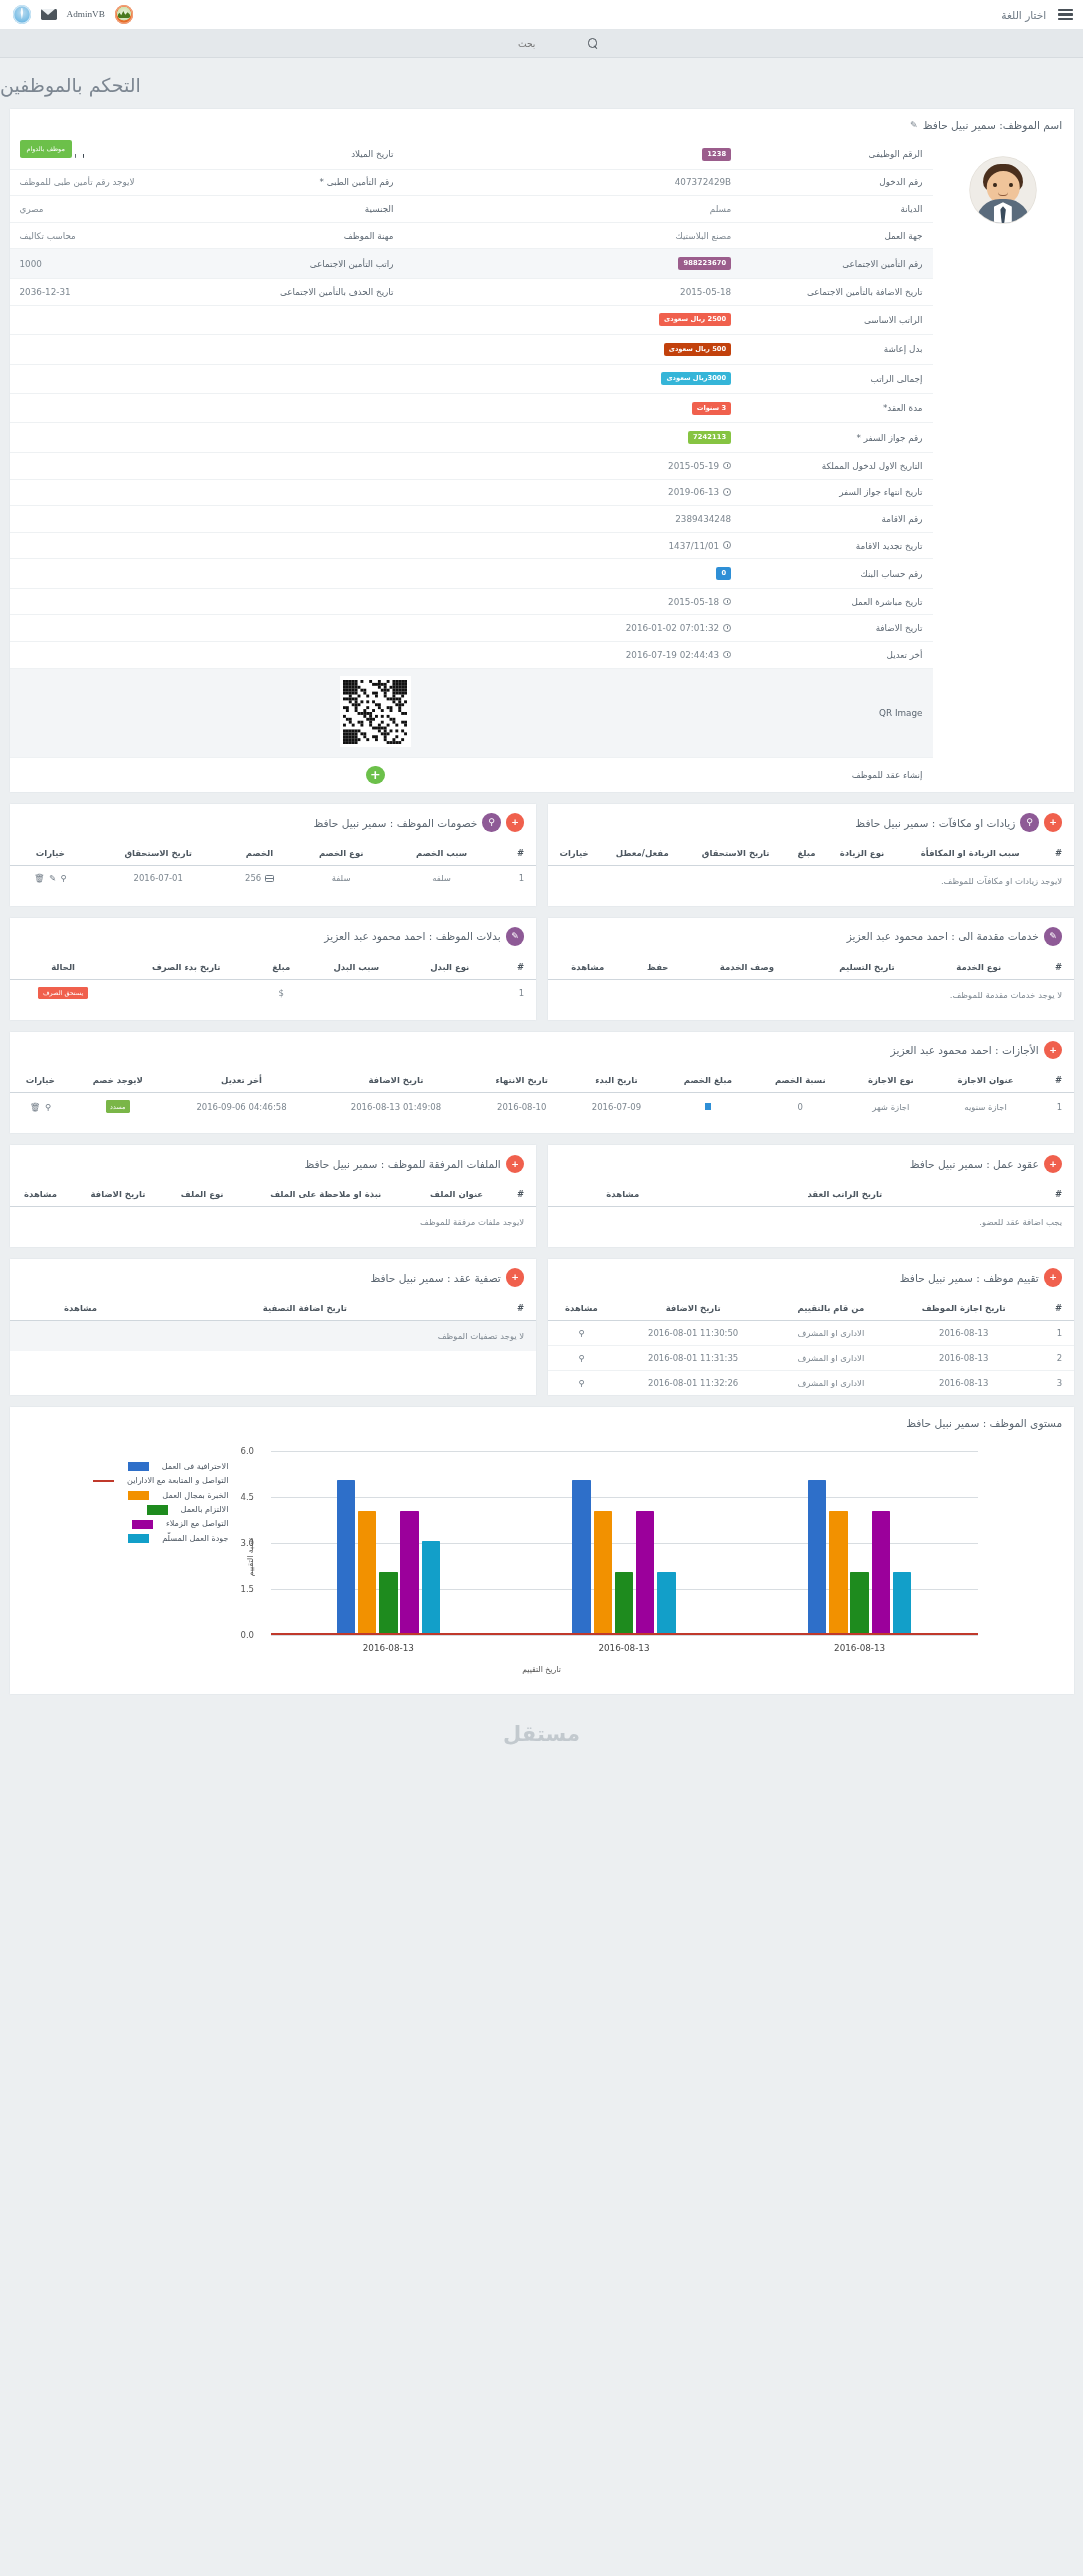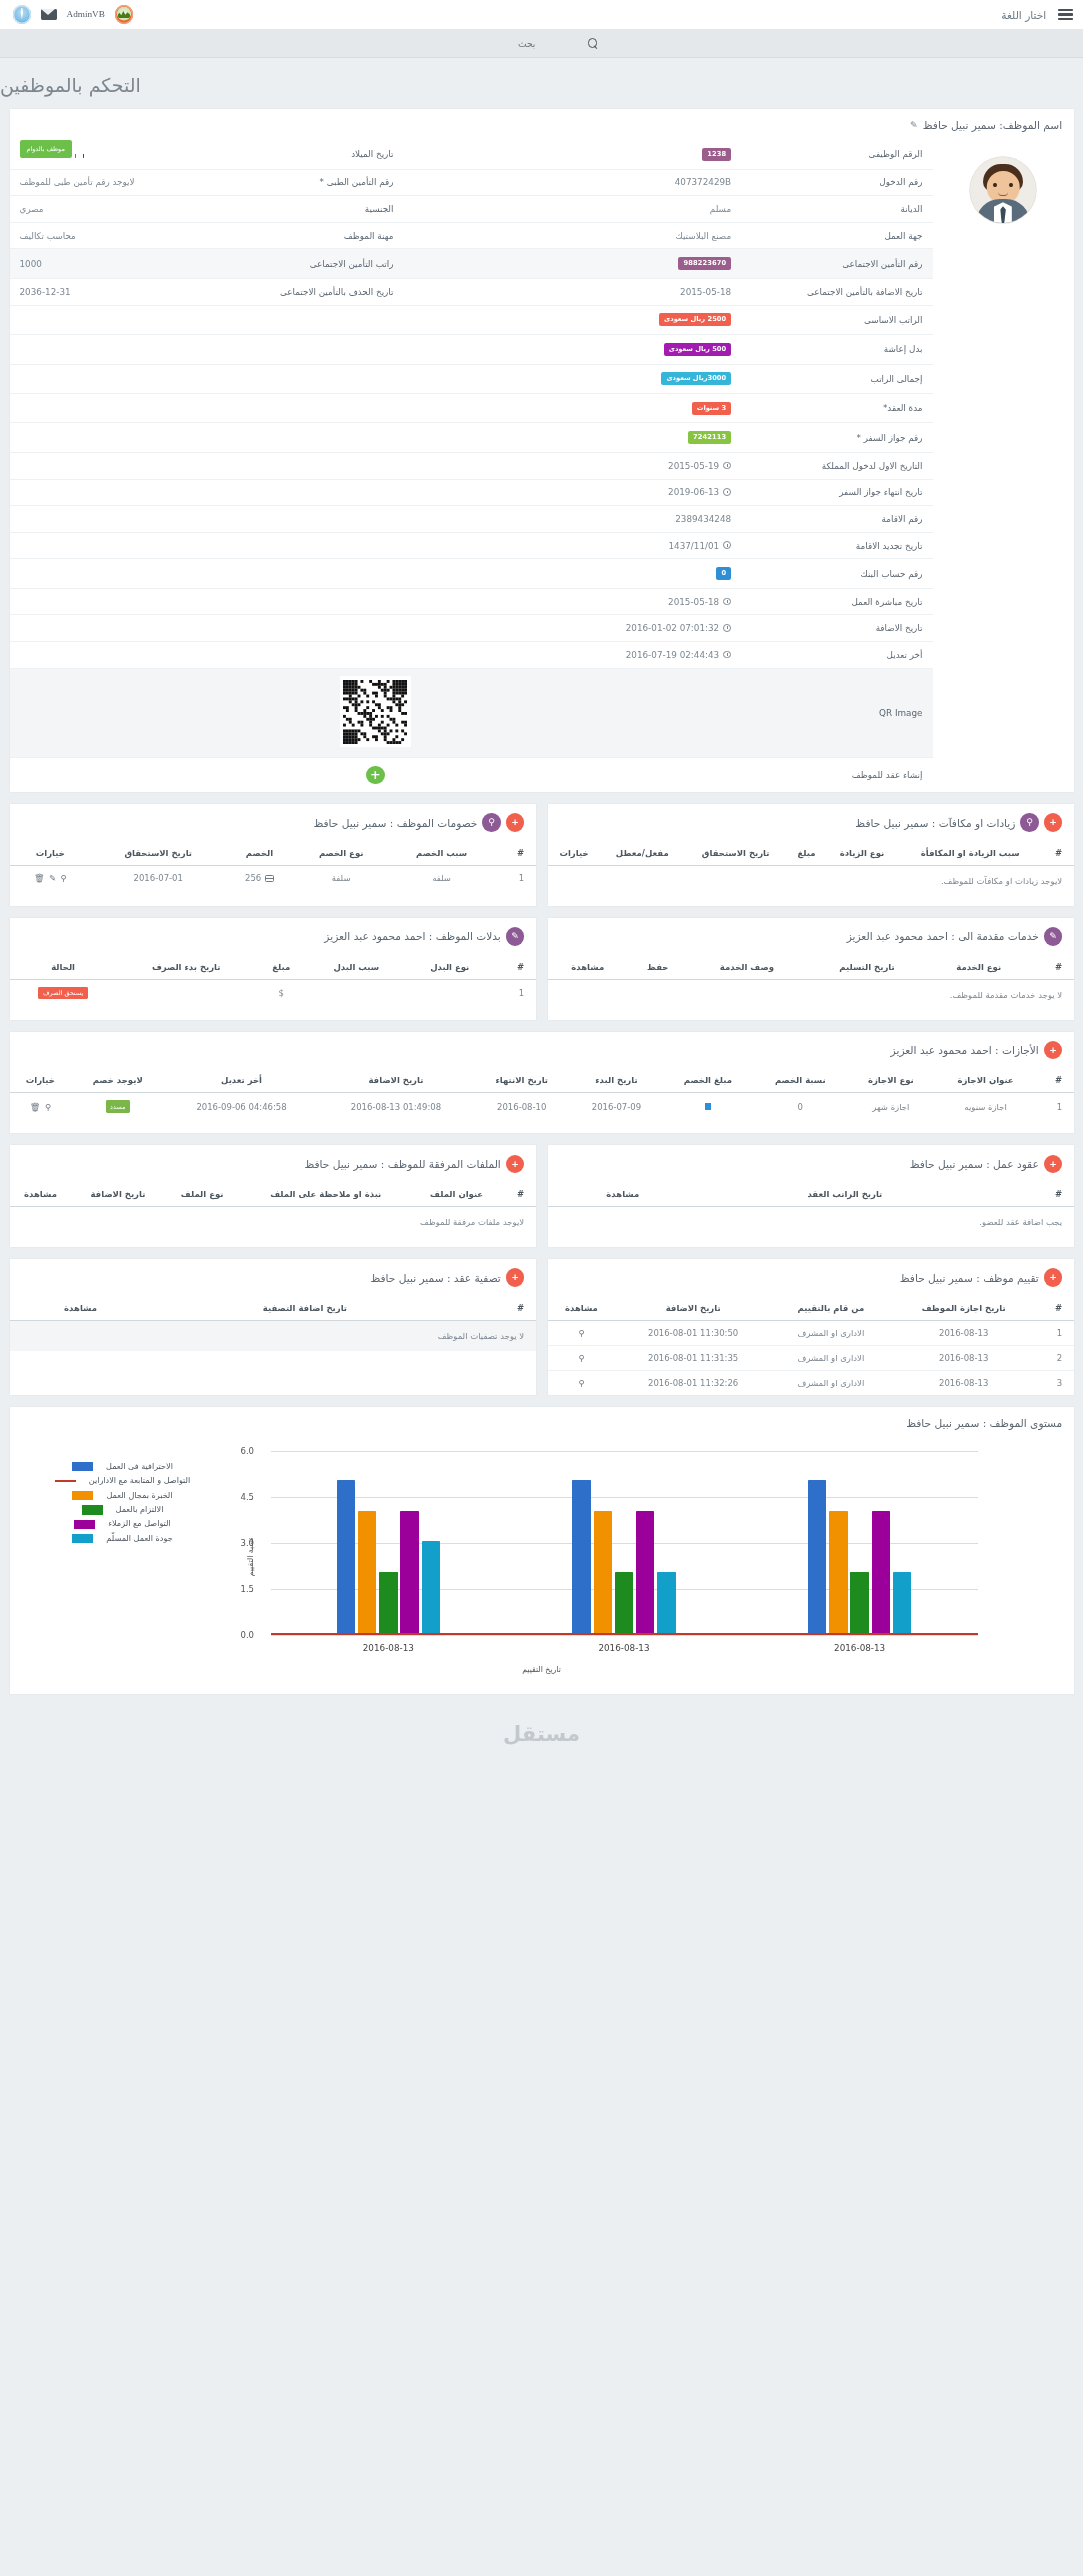--- a/index.html
+++ b/index.html
@@ -68,21 +68,21 @@
   table.kv tr:first-child td{border-top:none}
   td.lbl{width:17%;text-align:right;color:#5c6772;white-space:nowrap}
   td.val{width:16%;color:#7d8790;}
   td.lbl2{width:17%;text-align:right;color:#5c6772;white-space:nowrap}
   td.val2{width:18%;text-align:left;color:#7d8790;}
   td.spacer{width:14%}
   tr.hl td{background:#f5f7f9}
   .pill{display:inline-block;color:#fff;font-size:6.7px;padding:2.1px 5px;border-radius:2.1px;line-height:1.3;font-weight:bold;letter-spacing:0.1px}
   .p-purple{background:#9b5d8c}
   .p-red{background:#f0604d}
-  .p-violet{background:#a21caf}
+  .p-violet{background:#c2410c}
   .p-cyan{background:#35b5d8}
   .p-green{background:#86c442}
   .p-blue{background:#2e8fd6}
   .ic-clock,.ic-cal{display:inline-block;width:7.8px;height:7.8px;border:1px solid #7d8790;border-radius:50%;position:relative;margin-left:4.2px;vertical-align:-0.7px}
   .ic-clock:after{content:"";position:absolute;left:2.8px;top:1.4px;width:0.8px;height:2.8px;background:#7d8790}
   .ic-cake{display:inline-block;width:9.2px;height:7px;position:relative;margin-left:4.2px;vertical-align:-0.7px;background:#2f3b45;border-radius:0.7px;
     clip-path:polygon(0 40%,10% 40%,10% 100%,90% 100%,90% 40%,100% 40%,100% 100%,0 100%)}
   .ic-card{display:inline-block;width:9.2px;height:6.4px;border:1px solid #6f7a85;border-radius:1.4px;position:relative;margin-left:3.5px;vertical-align:-0.7px}
   .ic-card:after{content:"";position:absolute;left:0;top:1.4px;right:0;height:1.4px;background:#6f7a85}
 
@@ -119,21 +119,21 @@
   .grid-l{position:absolute;left:0;right:0;height:0.7px;background:#d8dde1}
   .baseline{position:absolute;left:0;right:0;bottom:28px;height:1.4px;background:#333}
   .redline{position:absolute;left:0;right:0;bottom:28px;height:1.4px;background:#c0392b}
   .groups{position:absolute;left:0;right:0;bottom:30px;top:0;display:flex;justify-content:space-around;align-items:flex-end}
   .grp{display:flex;align-items:flex-end;gap:2.8px;height:100%}
   .bar{width:18.4px;border-radius:0.7px 0.7px 0 0}
   .xlabels{position:absolute;left:0;right:0;bottom:10px;display:flex;justify-content:space-around;font-size:8.8px;color:#444}
   .ylabel{position:absolute;left:-40px;top:50%;transform:translateY(-50%) rotate(-90deg);font-size:7.8px;color:#555;white-space:nowrap}
   .xlabel-bottom{text-align:center;font-size:7.8px;color:#555;margin-top:2.8px}
   .legend{width:212px;padding-top:10px;direction:rtl;font-family:"DejaVu Sans",sans-serif}
-  .lg-item{display:flex;align-items:flex-start;gap:13px;margin-bottom:3.5px;font-size:8.1px;color:#4b5560;justify-content:center}
+  .lg-item{display:flex;align-items:flex-start;gap:13px;margin-bottom:3.5px;font-size:8.1px;color:#4b5560;justify-content:flex-start}
   .lg-sw{width:21px;height:9.2px;flex:0 0 21px;margin-top:1.4px}
   .lg-line{width:21px;height:2.1px;flex:0 0 21px;margin-top:5px}
   .lg-tx{text-align:right;line-height:1.35}
 
   
   .watermark{text-align:center;padding:17px 0 7px;opacity:.5}
   .wm-logo{font-size:21px;color:#9aa4ad;font-weight:bold;letter-spacing:0.7px}
   .wm-sub{font-size:9.2px;color:#9aa4ad;letter-spacing:2.1px;margin-top:1.4px}
 </style>
 </head>

